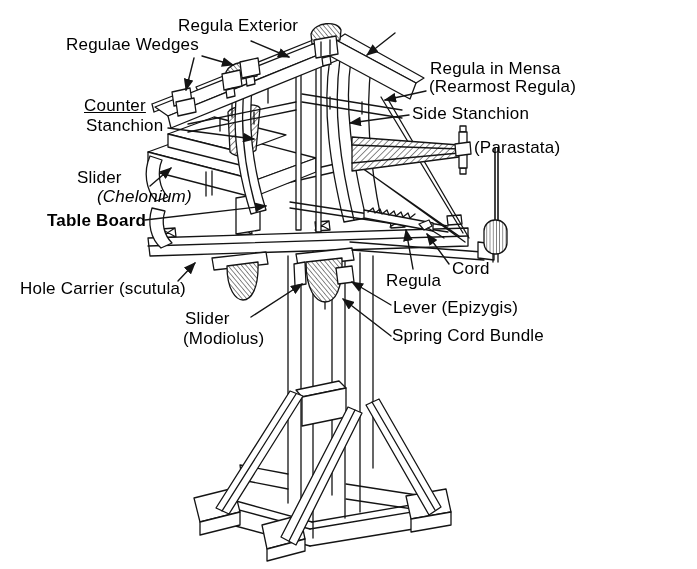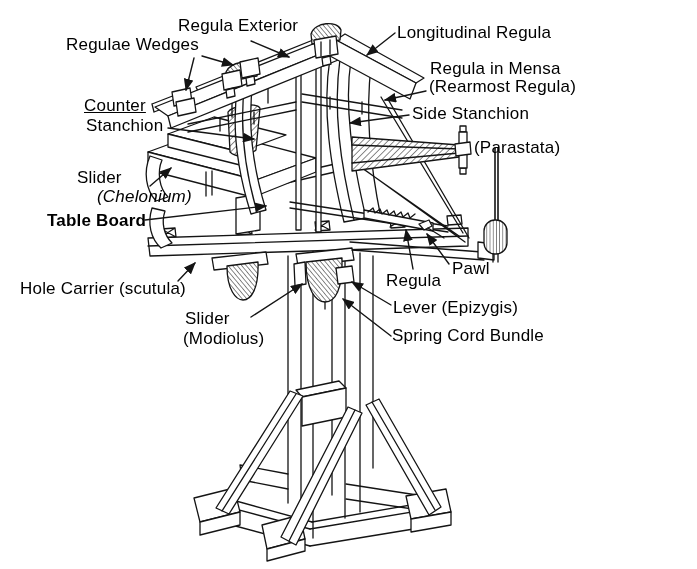--- a/index.html
+++ b/index.html
@@ -237,31 +237,30 @@
         <line x1="413" y1="269" x2="406" y2="230" marker-end="url(#arr)"></line>
         <line x1="449" y1="264" x2="427" y2="234" marker-end="url(#arr)"></line>
         <line x1="391" y1="305" x2="352" y2="282" marker-end="url(#arr)"></line>
         <line x1="391" y1="336" x2="343" y2="299" marker-end="url(#arr)"></line>
       </g>
     </g>
   </svg>
 
   <div class="lbl p-regula-exterior">Regula Exterior</div>
   <div class="lbl p-regulae-wedges">Regulae Wedges</div>
-  <div class="lbl p-longitudinal-regula">Longitudinal Regula</div>
   <div class="lbl p-regula-in-mensa-1">Regula in Mensa</div>
   <div class="lbl p-regula-in-mensa-2">(Rearmost Regula)</div>
   <div class="lbl p-side-stanchion-1">Side Stanchion</div>
   <div class="lbl p-side-stanchion-2">(Parastata)</div>
   <div class="lbl p-counter-stanchion-1">Counter</div>
   <div class="lbl p-counter-stanchion-2">Stanchion</div>
   <div class="lbl p-slider-1">Slider</div>
   <div class="lbl p-slider-2">(Chelonium)</div>
   <div class="lbl p-table-board">Table Board</div>
   <div class="lbl p-hole-carrier">Hole Carrier (scutula)</div>
   <div class="lbl p-washer-1">Slider</div>
   <div class="lbl p-washer-2">(Modiolus)</div>
   <div class="lbl p-ratchet">Regula</div>
-  <div class="lbl p-pawl">Pawl</div>
+  <div class="lbl p-pawl">Cord</div>
   <div class="lbl p-lever">Lever (Epizygis)</div>
   <div class="lbl p-spring-cord-bundle">Spring Cord Bundle</div>
 
 </div>
 
 </body></html>

